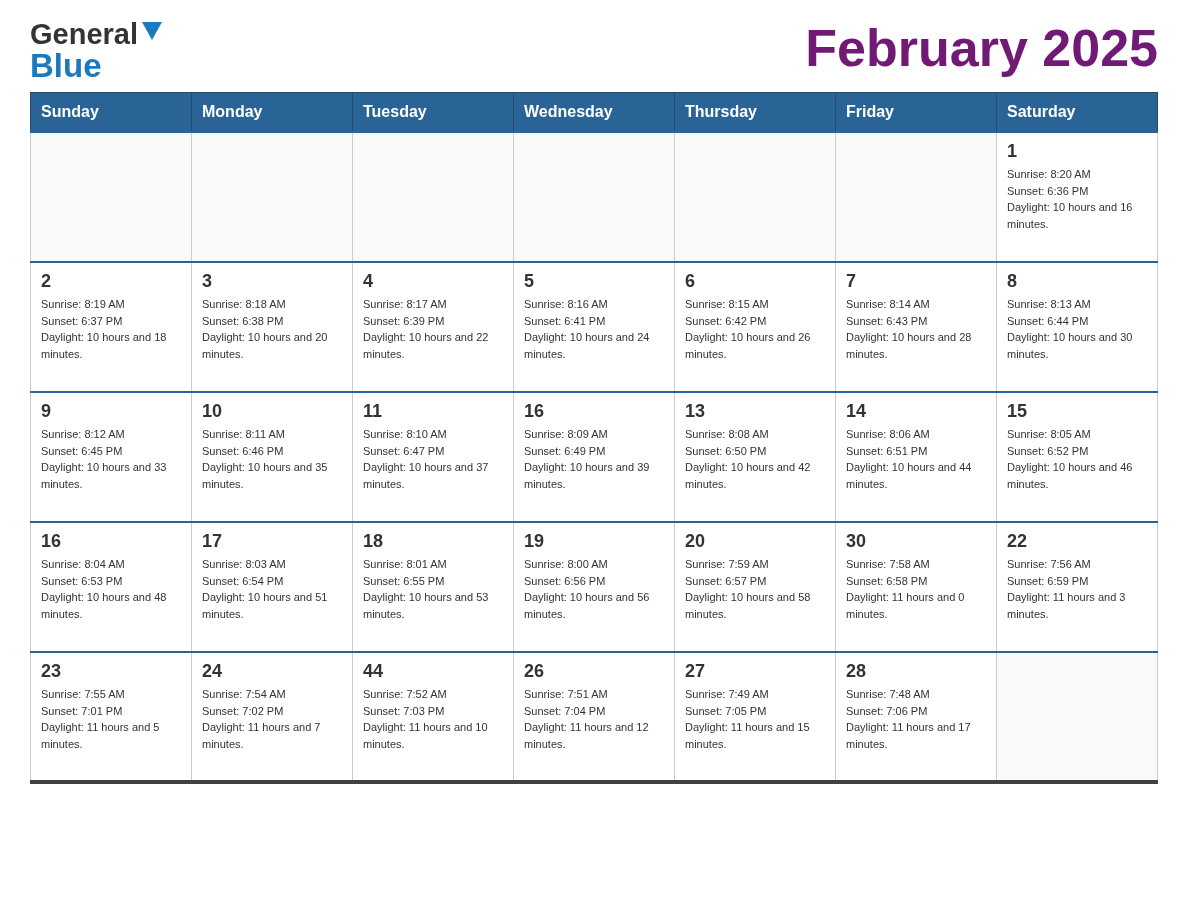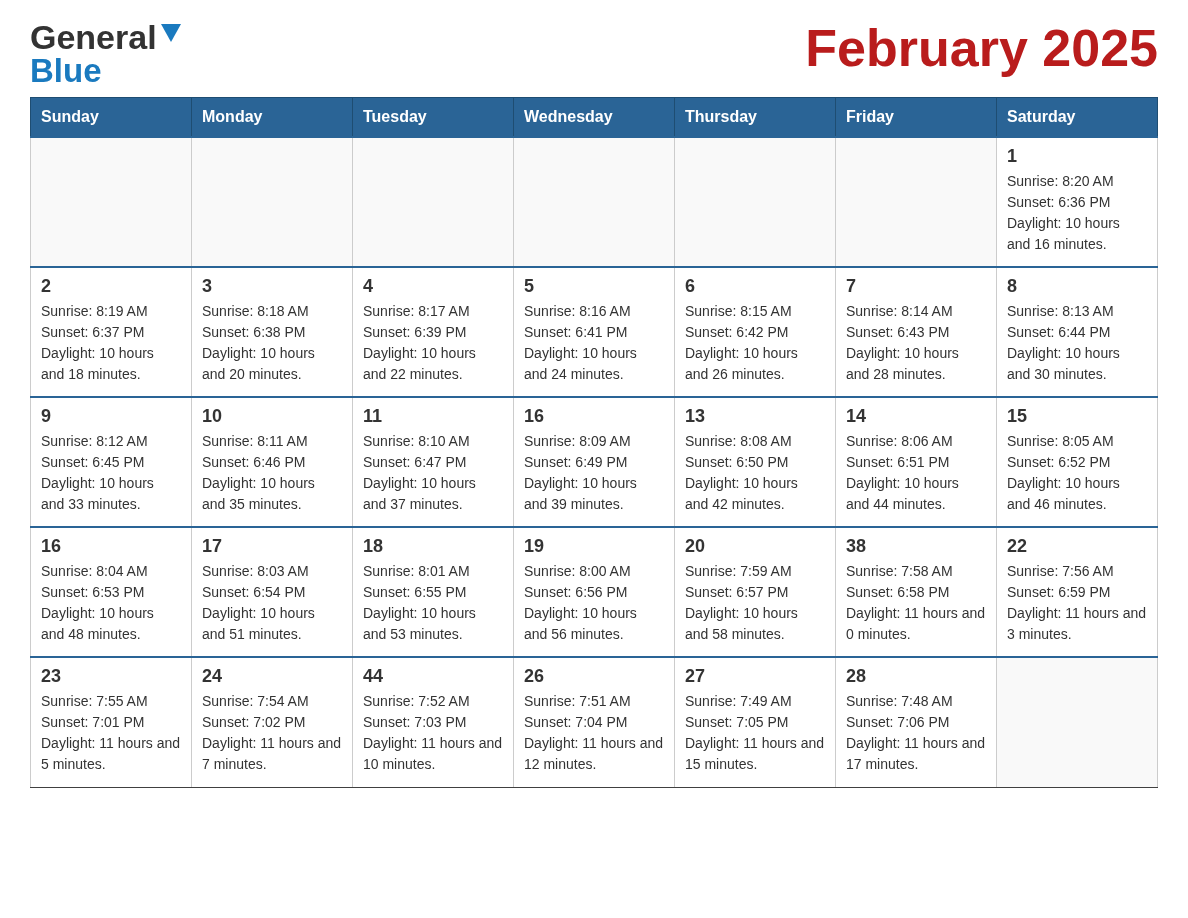--- a/index.html
+++ b/index.html
@@ -16,21 +16,21 @@
       justify-content: space-between;
       align-items: flex-start;
       margin-bottom: 10px;
     }
     .logo {
       display: flex;
       flex-direction: column;
       align-items: flex-start;
     }
     .logo-text-general {
-      font-size: 34px;
+      font-size: 29px;
       font-weight: bold;
       color: #333;
       line-height: 1;
     }
     .logo-text-blue {
       font-size: 33px;
       font-weight: bold;
       color: #1a7abf;
       line-height: 1;
     }
@@ -49,21 +49,21 @@
     .logo-row {
       display: flex;
       align-items: center;
     }
     .title-section {
       text-align: right;
     }
     .calendar-title {
       font-size: 52px;
       font-weight: bold;
-      color: #b91c1c;
+      color: #701a75;
       line-height: 1.1;
     }
     .calendar-subtitle {
       font-size: 22px;
       color: #333;
       margin-top: 4px;
     }
     .calendar {
       width: 100%;
       border-collapse: collapse;
@@ -88,29 +88,29 @@
       height: 130px;
     }
     .day-number {
       font-size: 18px;
       font-weight: bold;
       color: #333;
       display: block;
       margin-bottom: 4px;
     }
     .day-info {
-      font-size: 14px;
+      font-size: 11px;
       color: #333;
       line-height: 1.5;
     }
     .empty-cell {
       background: #f9f9f9;
     }
     .calendar tbody tr:last-child td {
-      border-bottom: 1px solid #404040;
+      border-bottom: 4px solid #404040;
     }
   </style>
 </head>
 <body>
 
 <div class="header">
   <div class="logo">
     <div class="logo-row">
       <span class="logo-text-general">General</span>
       <span class="logo-icon"></span>
@@ -222,21 +222,21 @@
         </td>
         <td>
           <span class="day-number">19</span>
           <div class="day-info">Sunrise: 8:00 AM<br>Sunset: 6:56 PM<br>Daylight: 10 hours and 56 minutes.</div>
         </td>
         <td>
           <span class="day-number">20</span>
           <div class="day-info">Sunrise: 7:59 AM<br>Sunset: 6:57 PM<br>Daylight: 10 hours and 58 minutes.</div>
         </td>
         <td>
-          <span class="day-number">38</span>
+          <span class="day-number">30</span>
           <div class="day-info">Sunrise: 7:58 AM<br>Sunset: 6:58 PM<br>Daylight: 11 hours and 0 minutes.</div>
         </td>
         <td>
           <span class="day-number">22</span>
           <div class="day-info">Sunrise: 7:56 AM<br>Sunset: 6:59 PM<br>Daylight: 11 hours and 3 minutes.</div>
         </td>
       </tr>
       <tr>
         <td>
           <span class="day-number">23</span>

